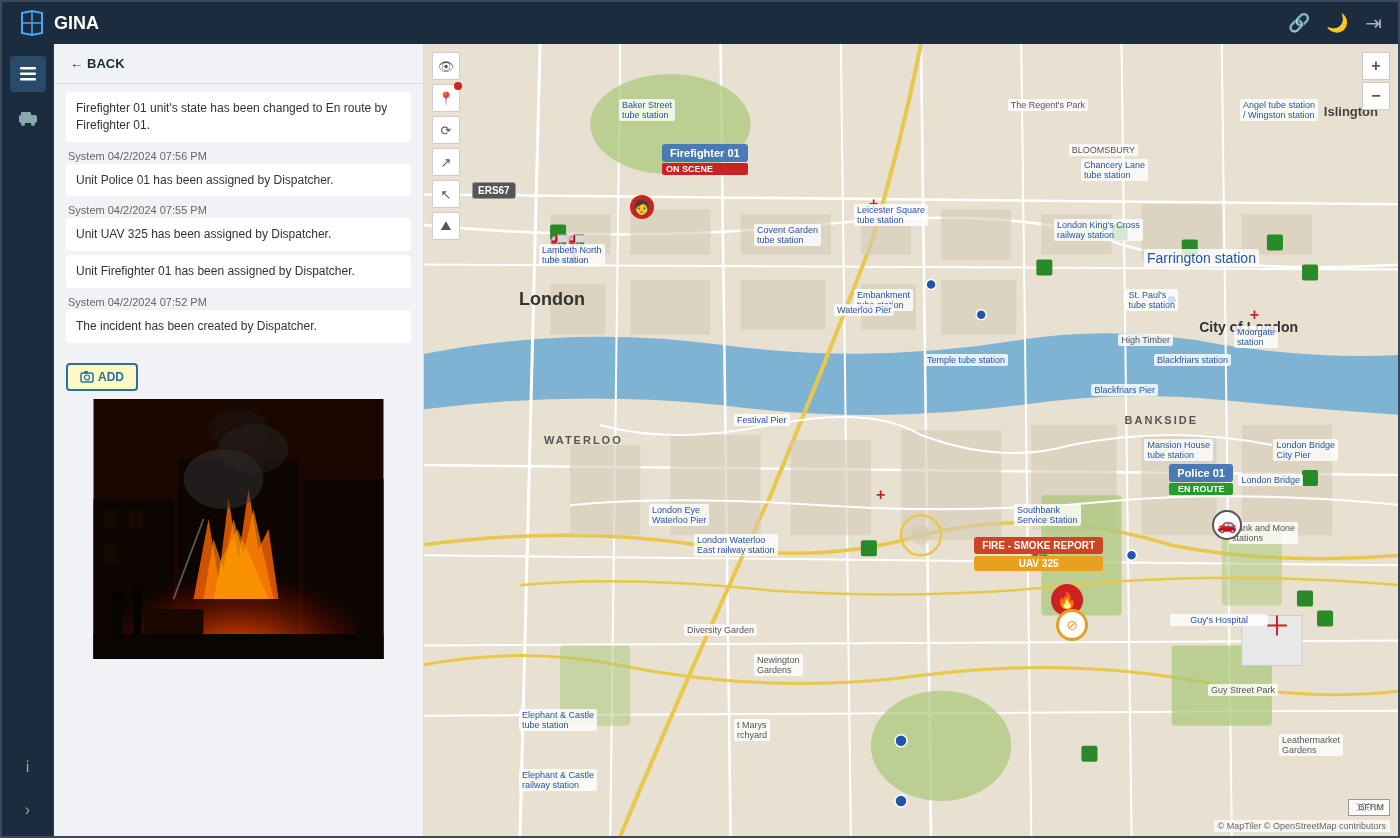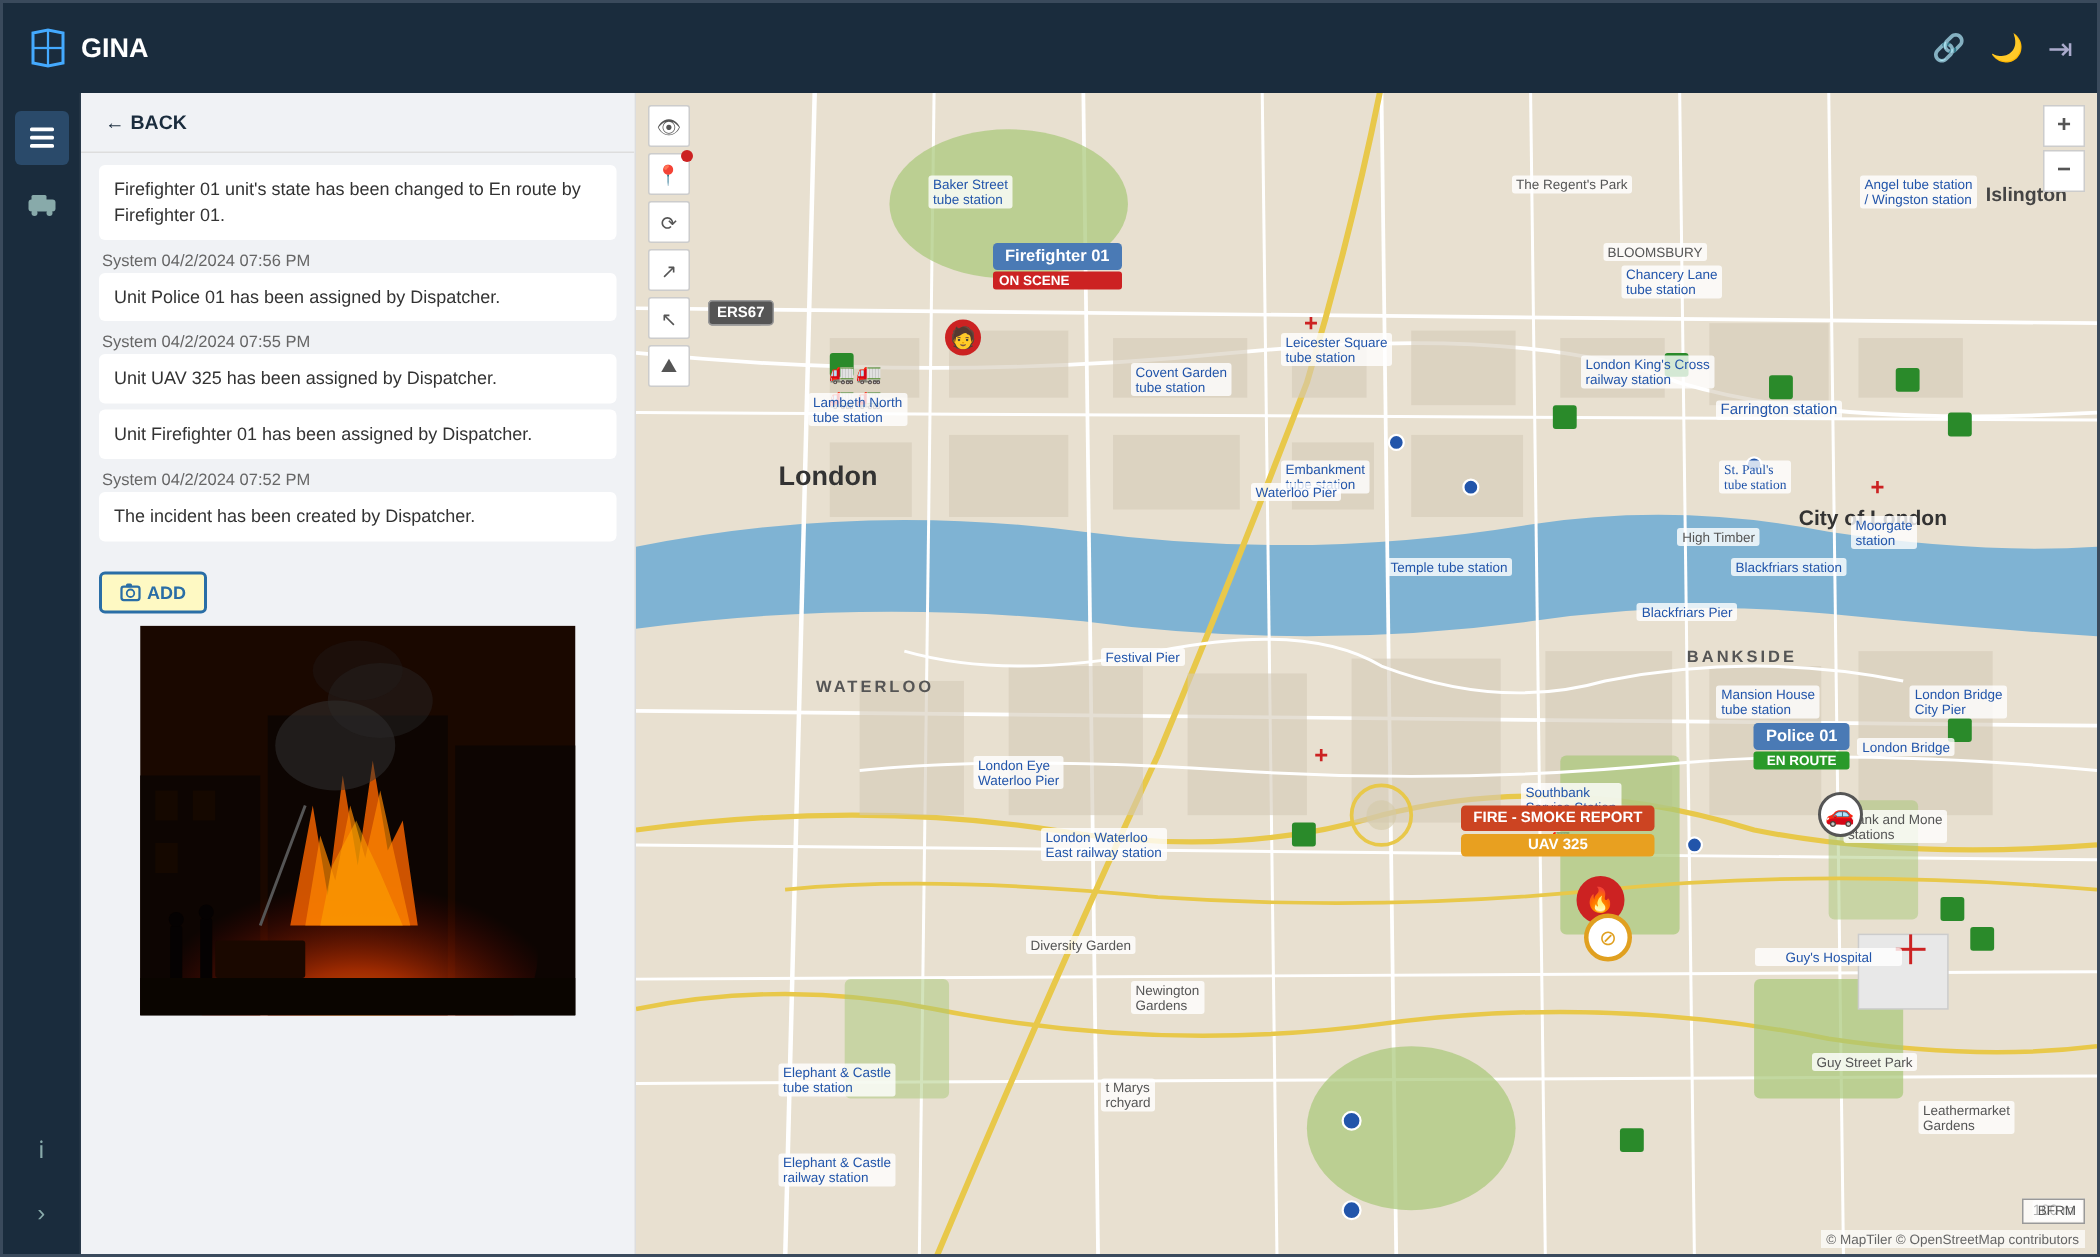--- a/index.html
+++ b/index.html
@@ -3,21 +3,21 @@
   <meta charset="utf-8">
   <style>
     * { box-sizing: border-box; margin: 0; padding: 0; }
     body { font-family: Arial, sans-serif; background: #1a2332; width: 1400px; height: 838px; overflow: hidden; }
 
     .app-frame { width: 1400px; height: 838px; display: flex; flex-direction: column; border: 2px solid #3a4a5c; }
 
     
     .navbar {
       background: #1a2c3d;
-      height: 60px;
+      height: 42px;
       display: flex;
       align-items: center;
       justify-content: space-between;
       padding: 0 16px;
       flex-shrink: 0;
     }
     .navbar-logo { display: flex; align-items: center; gap: 8px; color: white; font-size: 18px; font-weight: bold; }
     .navbar-logo-icon { width: 28px; height: 28px; }
     .navbar-actions { display: flex; gap: 16px; align-items: center; }
     .navbar-actions span { color: #aac; cursor: pointer; font-size: 18px; }
@@ -505,37 +505,37 @@
 
         
         <div style="position:absolute; bottom: 105px; left: 95px; font-size: 9px; color: #2255aa; background: rgba(255,255,255,0.8); padding: 1px 3px; border-radius: 2px;">Elephant &amp; Castle<br>tube station</div>
         <div style="position:absolute; bottom: 45px; left: 95px; font-size: 9px; color: #2255aa; background: rgba(255,255,255,0.8); padding: 1px 3px; border-radius: 2px;">Elephant &amp; Castle<br>railway station</div>
         <div style="position:absolute; top: 200px; left: 115px; font-size: 9px; color: #2255aa; background: rgba(255,255,255,0.8); padding: 1px 3px; border-radius: 2px;">Lambeth North<br>tube station</div>
         <div style="position:absolute; bottom: 310px; left: 225px; font-size: 9px; color: #2255aa; background: rgba(255,255,255,0.8); padding: 1px 3px; border-radius: 2px;">London Eye<br>Waterloo Pier</div>
         <div style="position:absolute; top: 490px; left: 270px; font-size: 9px; color: #2255aa; background: rgba(255,255,255,0.8); padding: 1px 3px; border-radius: 2px;">London Waterloo<br>East railway station</div>
         <div style="position:absolute; top: 245px; left: 430px; font-size: 9px; color: #2255aa; background: rgba(255,255,255,0.8); padding: 1px 3px; border-radius: 2px;">Embankment<br>tube station</div>
         <div style="position:absolute; top: 160px; left: 430px; font-size: 9px; color: #2255aa; background: rgba(255,255,255,0.8); padding: 1px 3px; border-radius: 2px;">Leicester Square<br>tube station</div>
         <div style="position:absolute; top: 175px; left: 630px; font-size: 9px; color: #2255aa; background: rgba(255,255,255,0.8); padding: 1px 3px; border-radius: 2px;">London King's Cross<br>railway station</div>
-        <div style="position:absolute; top: 205px; left: 720px; font-size: 10px; color: #2255aa; background: rgba(255,255,255,0.8); padding: 1px 3px; border-radius: 2px;">Farrington station</div>
+        <div style="position:absolute; top: 205px; left: 720px; font-size: 14px; color: #2255aa; background: rgba(255,255,255,0.8); padding: 1px 3px; border-radius: 2px;">Farrington station</div>
         <div style="position:absolute; top: 310px; left: 730px; font-size: 9px; color: #2255aa; background: rgba(255,255,255,0.8); padding: 1px 3px; border-radius: 2px;">Blackfriars station</div>
         <div style="position:absolute; top: 460px; left: 590px; font-size: 9px; color: #2255aa; background: rgba(255,255,255,0.8); padding: 1px 3px; border-radius: 2px;">Southbank<br>Service Station</div>
         <div style="position:absolute; top: 570px; right: 130px; font-size: 9px; color: #2255aa; background: rgba(255,255,255,0.8); padding: 1px 20px; border-radius: 2px;">Guy's Hospital</div>
         <div style="position:absolute; top: 640px; right: 120px; font-size: 9px; color: #555; background: rgba(255,255,255,0.8); padding: 1px 3px; border-radius: 2px;">Guy Street Park</div>
         <div style="position:absolute; bottom: 80px; right: 55px; font-size: 9px; color: #555; background: rgba(255,255,255,0.8); padding: 1px 3px; border-radius: 2px;">Leathermarket<br>Gardens</div>
         <div style="position:absolute; bottom: 200px; left: 260px; font-size: 9px; color: #555; background: rgba(255,255,255,0.8); padding: 1px 3px; border-radius: 2px;">Diversity Garden</div>
         <div style="position:absolute; bottom: 160px; left: 330px; font-size: 9px; color: #555; background: rgba(255,255,255,0.8); padding: 1px 3px; border-radius: 2px;">Newington<br>Gardens</div>
         <div style="position:absolute; bottom: 95px; left: 310px; font-size: 9px; color: #555; background: rgba(255,255,255,0.8); padding: 1px 3px; border-radius: 2px;">t Marys<br>rchyard</div>
         <div style="position:absolute; top: 100px; right: 260px; font-size: 9px; color: #555; background: rgba(255,255,255,0.8); padding: 1px 3px; border-radius: 2px;">BLOOMSBURY</div>
 
         
         <div style="position:absolute; top: 55px; left: 195px; font-size: 9px; color: #2255aa; background: rgba(255,255,255,0.8); padding: 1px 3px; border-radius: 2px;">Baker Street<br>tube station</div>
         <div style="position:absolute; top: 55px; right: 310px; font-size: 9px; color: #555; background: rgba(255,255,255,0.8); padding: 1px 3px; border-radius: 2px;">The Regent's Park</div>
         <div style="position:absolute; top: 55px; right: 80px; font-size: 9px; color: #2255aa; background: rgba(255,255,255,0.8); padding: 1px 3px; border-radius: 2px;">Angel tube station<br>/ Wingston station</div>
         <div style="position:absolute; top: 115px; right: 250px; font-size: 9px; color: #2255aa; background: rgba(255,255,255,0.8); padding: 1px 3px; border-radius: 2px;">Chancery Lane<br>tube station</div>
-        <div style="position:absolute; top: 245px; right: 204px; font-size: 9px; color: #2255aa; background: rgba(255,255,255,0.8); padding: 1px 3px; border-radius: 2px; font-family: Liberation Serif, serif;">St. Paul's<br>tube station</div>
+        <div style="position:absolute; top: 245px; right: 220px; font-size: 9px; color: #2255aa; background: rgba(255,255,255,0.8); padding: 1px 3px; border-radius: 2px;">St. Paul's<br>tube station</div>
         <div style="position:absolute; top: 282px; right: 120px; font-size: 9px; color: #2255aa; background: rgba(255,255,255,0.8); padding: 1px 3px; border-radius: 2px;">Moorgate<br>station</div>
         <div style="position:absolute; top: 180px; left: 330px; font-size: 9px; color: #2255aa; background: rgba(255,255,255,0.8); padding: 1px 3px; border-radius: 2px;">Covent Garden<br>tube station</div>
         <div style="position:absolute; top: 370px; left: 310px; font-size: 9px; color: #2255aa; background: rgba(255,255,255,0.8); padding: 1px 3px; border-radius: 2px;">Festival Pier</div>
         <div style="position:absolute; top: 260px; left: 410px; font-size: 9px; color: #2255aa; background: rgba(255,255,255,0.8); padding: 1px 3px; border-radius: 2px;">Waterloo Pier</div>
         <div style="position:absolute; top: 310px; right: 390px; font-size: 9px; color: #2255aa; background: rgba(255,255,255,0.8); padding: 1px 3px; border-radius: 2px;">Temple tube station</div>
         <div style="position:absolute; top: 340px; right: 240px; font-size: 9px; color: #2255aa; background: rgba(255,255,255,0.8); padding: 1px 3px; border-radius: 2px;">Blackfriars Pier</div>
         <div style="position:absolute; top: 395px; right: 185px; font-size: 9px; color: #2255aa; background: rgba(255,255,255,0.8); padding: 1px 3px; border-radius: 2px;">Mansion House<br>tube station</div>
         <div style="position:absolute; top: 430px; right: 95px; font-size: 9px; color: #2255aa; background: rgba(255,255,255,0.8); padding: 1px 3px; border-radius: 2px;">London Bridge</div>
         <div style="position:absolute; top: 478px; right: 100px; font-size: 9px; color: #555; background: rgba(255,255,255,0.8); padding: 1px 3px; border-radius: 2px;">Bank and Mone<br>stations</div>
         <div style="position:absolute; top: 395px; right: 60px; font-size: 9px; color: #2255aa; background: rgba(255,255,255,0.8); padding: 1px 3px; border-radius: 2px;">London Bridge<br>City Pier</div>

